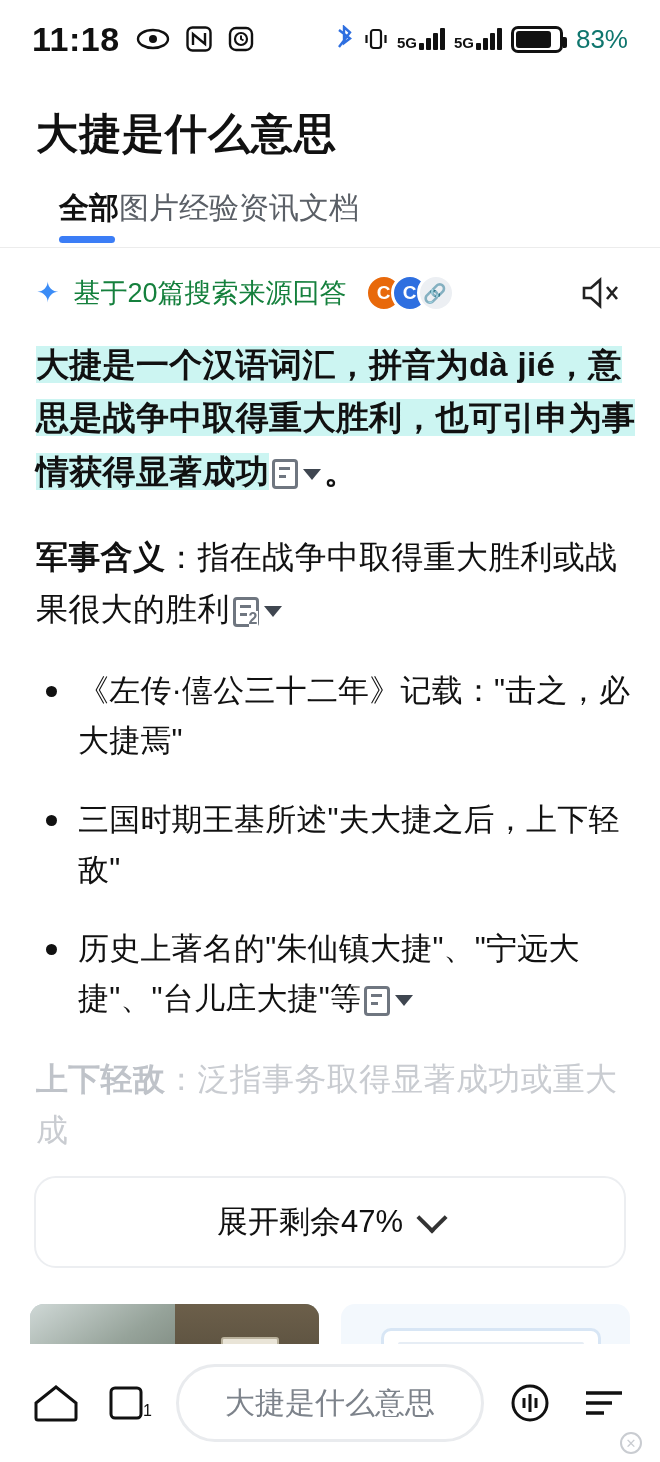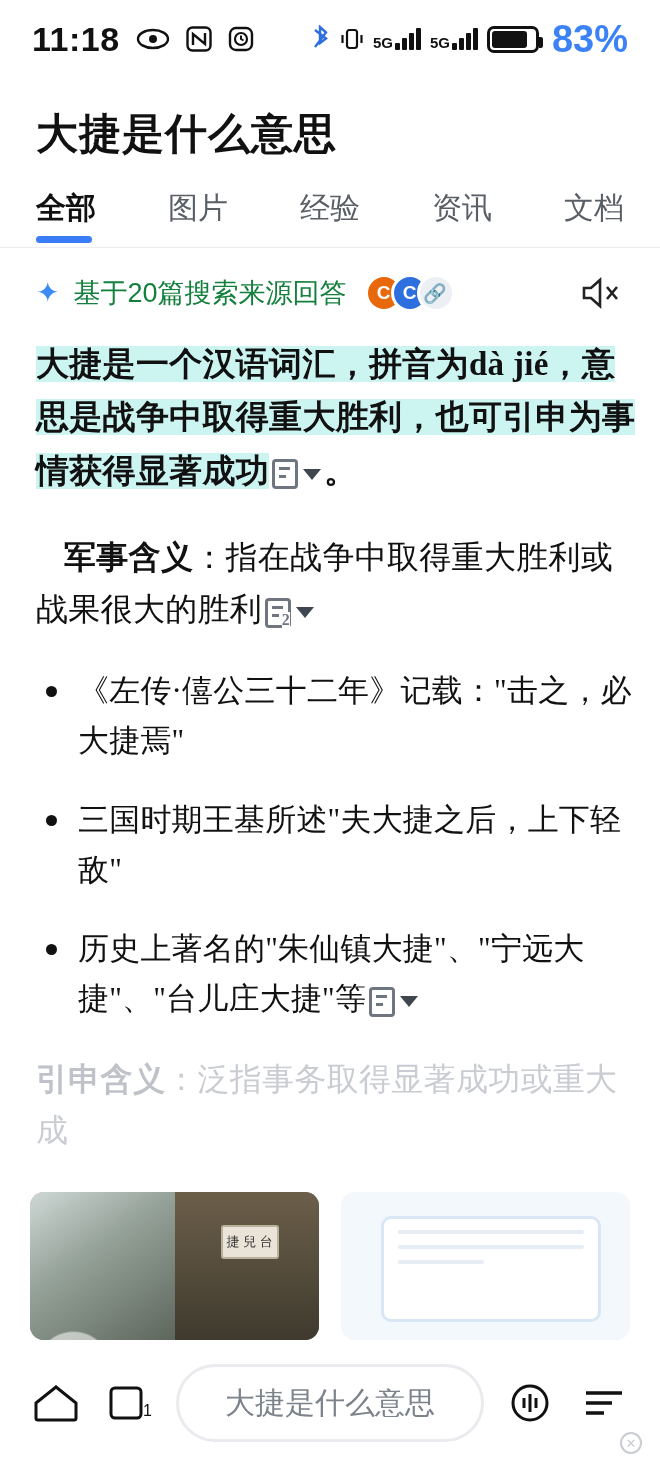--- a/index.html
+++ b/index.html
@@ -13,21 +13,21 @@
 
   
   .statusbar {
     height: 78px; display: flex; align-items: center;
     padding: 0 32px; justify-content: space-between;
   }
   .sb-left { display: flex; align-items: center; gap: 16px; }
   .sb-clock { font-size: 34px; font-weight: 700; color: #111; letter-spacing: .5px; }
   .sb-icon { display: inline-flex; align-items: center; justify-content: center; color: #111; }
   .sb-right { display: flex; align-items: center; gap: 9px; }
-  .sb-batt-text { font-size: 38px; font-weight: 700; color: #3b82f6; margin-left: 4px; }
+  .sb-batt-text { font-size: 26px; font-weight: 400; color: #0f766e; margin-left: 4px; }
   .net-label { font-size: 15px; font-weight: 700; color: #111; line-height: 1; }
   .net-group { display: flex; align-items: flex-end; gap: 2px; }
   .bars { display: flex; align-items: flex-end; gap: 2px; height: 22px; }
   .bars i { display: block; width: 5px; background: #111; border-radius: 1px; }
   .bars i:nth-child(1) { height: 7px; }
   .bars i:nth-child(2) { height: 12px; }
   .bars i:nth-child(3) { height: 17px; }
   .bars i:nth-child(4) { height: 22px; }
   .batt {
     width: 52px; height: 27px; border: 3px solid #111; border-radius: 7px;
@@ -41,21 +41,21 @@
 
   
   .page-title {
     font-size: 42px; font-weight: 700; color: #111;
     padding: 28px 36px 0 36px; letter-spacing: 1px;
   }
 
   
   .tabs {
     display: flex; align-items: flex-end; padding: 26px 36px 0 36px;
-    justify-content: space-between;
+    margin-left: 23px;
   }
   .tab {
     font-size: 30px; color: #5a5f66; position: relative; padding-bottom: 18px;
   }
   .tab.active { color: #111; font-weight: 700; }
   .tab.active::after {
     content: ""; position: absolute; left: 0; bottom: 4px;
     width: 56px; height: 7px; border-radius: 4px; background: #3b7df6;
   }
   .tabs-divider { height: 1px; background: #ececec; margin: 0 0 0 0; }
@@ -74,21 +74,21 @@
     display: flex; align-items: center; justify-content: center;
     font-size: 19px; color: #fff; font-weight: 700;
   }
   .av:first-child { margin-left: 0; }
   .av1 { background: #e8690b; }
   .av2 { background: #2e6fe0; }
   .av3 { background: #eceff3; color: #6b7280; }
   .mute-btn { margin-left: auto; display: flex; align-items: center; color: #222; }
 
   
-  .answer { padding: 26px 15px 0 36px; font-family: Liberation Serif, serif; }
+  .answer { padding: 26px 15px 0 36px; }
   .hl-para {
     font-size: 33px; font-weight: 700; color: #111; line-height: 1.62;
     letter-spacing: .3px;
   }
   .hl { background: #ccf5f2; }
   .cite {
     display: inline-flex; align-items: center; gap: 2px;
     vertical-align: middle; margin: 0 3px;
   }
   .cite-box {
@@ -101,21 +101,21 @@
   .cite-box::after {
     content: ""; position: absolute; left: 4px; top: 13px; width: 7px; height: 3px; background: #6f7680;
   }
   .cite-num {
     position: absolute; right: -2px; bottom: -3px; font-size: 16px; color: #6f7680;
     background: #fff; font-weight: 700; line-height: 1;
   }
   .caret { width: 0; height: 0; border-left: 9px solid transparent; border-right: 9px solid transparent; border-top: 11px solid #3f4650; display: inline-block; margin-left: 3px; }
 
   .para { font-size: 32px; color: #111; line-height: 1.62; margin-top: 34px; letter-spacing: .3px; }
-  .para b { font-weight: 700; margin-left: 28px; }
+  .para b { font-weight: 700; }
 
   ul.bullets { list-style: none; margin-top: 30px; }
   ul.bullets li {
     position: relative; font-size: 31px; color: #111; line-height: 1.6;
     padding-left: 42px; margin-bottom: 30px; letter-spacing: .2px;
   }
   ul.bullets li::before {
     content: ""; position: absolute; left: 10px; top: 20px;
     width: 11px; height: 11px; border-radius: 50%; background: #111;
   }
@@ -306,24 +306,30 @@
     <ul class="bullets">
       <li><span>《左传·僖公三十二年》记载："击之，必大捷焉"</span></li>
       <li><span>三国时期王基所述"夫大捷之后，上下轻敌"</span></li>
       <li><span>历史上著名的"朱仙镇大捷"、"宁远大捷"、"台儿庄大捷"等</span><span class="cite">
             <span class="cite-box"></span>
             <span class="caret"></span>
           </span></li>
     </ul>
 
     <div class="faded">
-      <b>引申含义</b><span>：泛指事务取得显著成功或重大成</span>
-    </div>
-  </div>
-
+      <b>上下轻敌</b><span>：泛指事务取得显著成功或重大成</span>
+    </div>
+  </div>
+
+  <div class="expand-wrap">
+    <div class="expand-btn">
+      <span>展开剩余47%</span>
+      <span class="chev"></span>
+    </div>
+  </div>
 
   <div class="strip">
     <div class="card card-a">
       <div class="half">
           <div class="mountains"></div>
         </div>
       <div class="half right-half">
         <div class="sign">捷 兒 台</div>
 
       </div>

